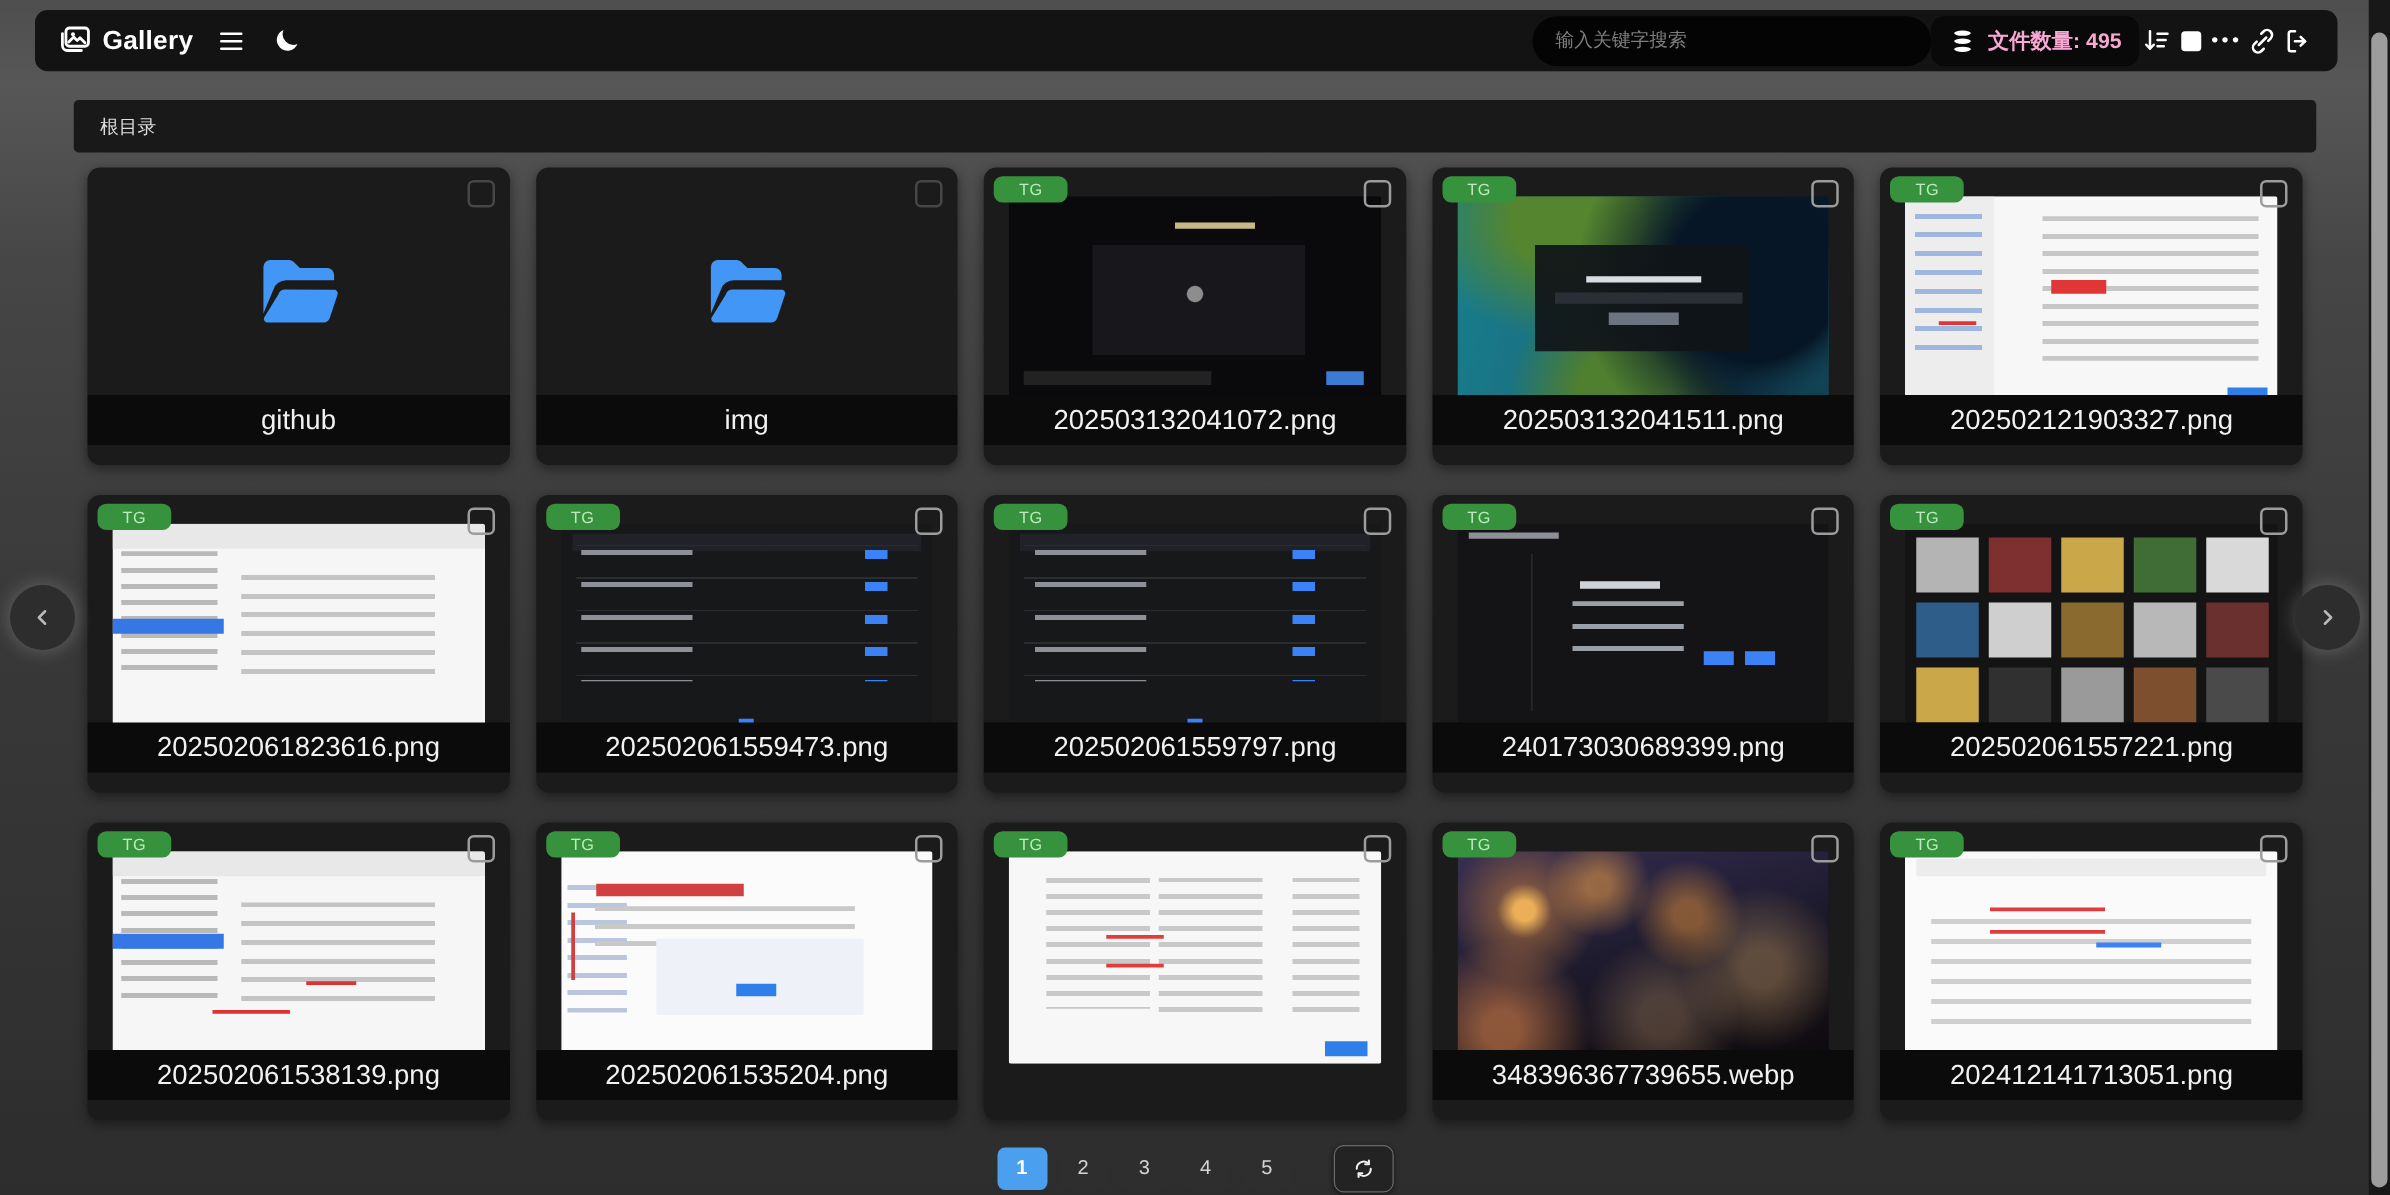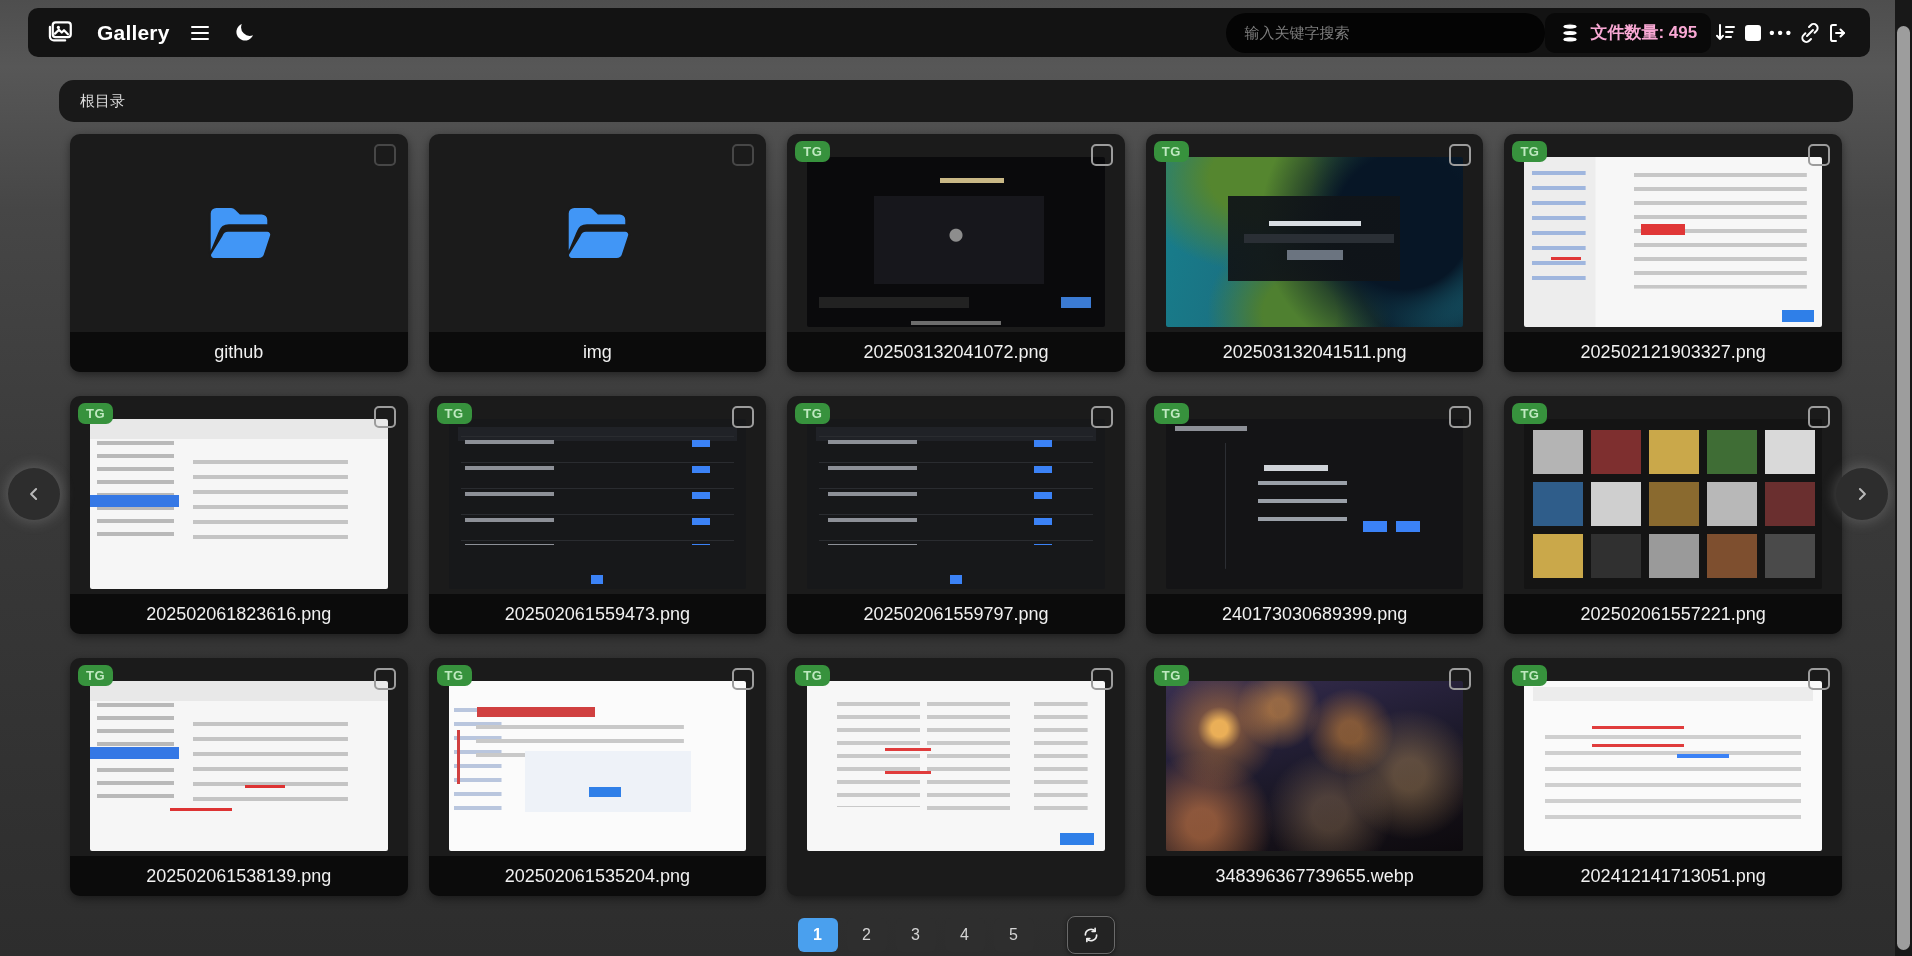--- a/index.html
+++ b/index.html
@@ -3,44 +3,44 @@
 <meta charset="utf-8">
 <style>
   * { margin:0; padding:0; box-sizing:border-box; }
   html,body { width:1912px; height:956px; overflow:hidden;
     font-family:"Liberation Sans", sans-serif;
     background:linear-gradient(180deg,#4e4e4e 0%,#575757 7%,#464646 22%,#383838 55%,#2d2d2d 100%);
   }
   
   .header{position:absolute;left:28px;top:8px;right:42px;height:49px;background:#131313;
     border-radius:10px;display:flex;align-items:center;padding:0 18px;gap:16px;}
-  .brand{display:flex;align-items:center;gap:24px;cursor:pointer;}
+  .brand{display:flex;align-items:center;gap:9px;cursor:pointer;}
   .brand-title{color:#fff;font-size:21px;font-weight:bold;letter-spacing:.2px;}
   .hicon{width:24px;height:24px;stroke:#fff;stroke-width:2;fill:none;stroke-linecap:round;stroke-linejoin:round;display:block;}
   .hbtn{background:none;border:none;cursor:pointer;display:flex;align-items:center;padding:2px;}
   .header-right{margin-left:auto;display:flex;align-items:center;gap:0;}
   .search{width:319px;height:40px;border-radius:20px;background:#040404;border:none;outline:none;
     color:#bbb;padding:0 18px;font-size:15px;font-family:"Liberation Sans",sans-serif;}
   .search::placeholder{color:#7e7e7e;}
   .count-pill{height:40px;border-radius:10px;background:#090909;display:flex;align-items:center;
     gap:9px;padding:0 14px;color:#f9a8d4;font-size:17px;font-weight:600;white-space:nowrap;}
   .dots{color:#fff;font-size:15px;letter-spacing:3px;font-weight:bold;}
   
   .breadcrumb{position:absolute;left:59px;top:80px;right:59px;height:42px;background:#191919;
-    border-radius:15px;display:flex;align-items:center;padding:0 21px;}
+    border-radius:4px;display:flex;align-items:center;padding:0 21px;}
   .crumb{color:#dcdcdc;font-size:15px;cursor:pointer;}
   
   .grid{position:absolute;left:70px;top:134px;width:1772px;display:grid;
     grid-template-columns:repeat(5,1fr);column-gap:21px;row-gap:24px;}
   .card{position:relative;height:238px;border-radius:10px;background:#1b1b1b;overflow:hidden;
     box-shadow:0 3px 9px rgba(0,0,0,.45);cursor:pointer;}
-  .card-label{position:absolute;left:0;right:0;bottom:0;height:40px;background:#0b0b0b;
-    display:flex;align-items:center;justify-content:center;color:#f1f1f1;font-size:18px;}
+  .card-label{position:absolute;left:0;right:0;bottom:16px;height:40px;background:#0b0b0b;
+    display:flex;align-items:center;justify-content:center;color:#f1f1f1;font-size:22px;}
   .badge{position:absolute;top:7px;left:8px;z-index:3;background:#37923d;color:#bfe9c0;
-    font-size:13px;font-weight:bold;padding:3px 8px;border-radius:7px;letter-spacing:.5px;}
+    font-size:13px;font-weight:normal;padding:3px 20px;border-radius:7px;letter-spacing:.5px;}
   .checkbox{position:absolute;top:10px;right:12px;z-index:3;width:22px;height:22px;
     border-radius:5px;border:2px solid #9c9c9c;background:transparent;cursor:pointer;}
   .card.folder .checkbox{border-color:#474747;}
   .folder-body{position:absolute;left:0;right:0;top:0;bottom:40px;display:flex;
     align-items:center;justify-content:center;}
   .folder-svg{width:92px;height:78px;fill:#4196f6;stroke:#1b1b1b;stroke-width:.6;}
   .thumb{position:absolute;left:20px;right:20px;top:23px;bottom:45px;border-radius:2px;
     background-repeat:no-repeat;background-color:#101010;}
   
   [data-thumb="sanyue-dark"]{background-color:#0a0a0c;background-image:

